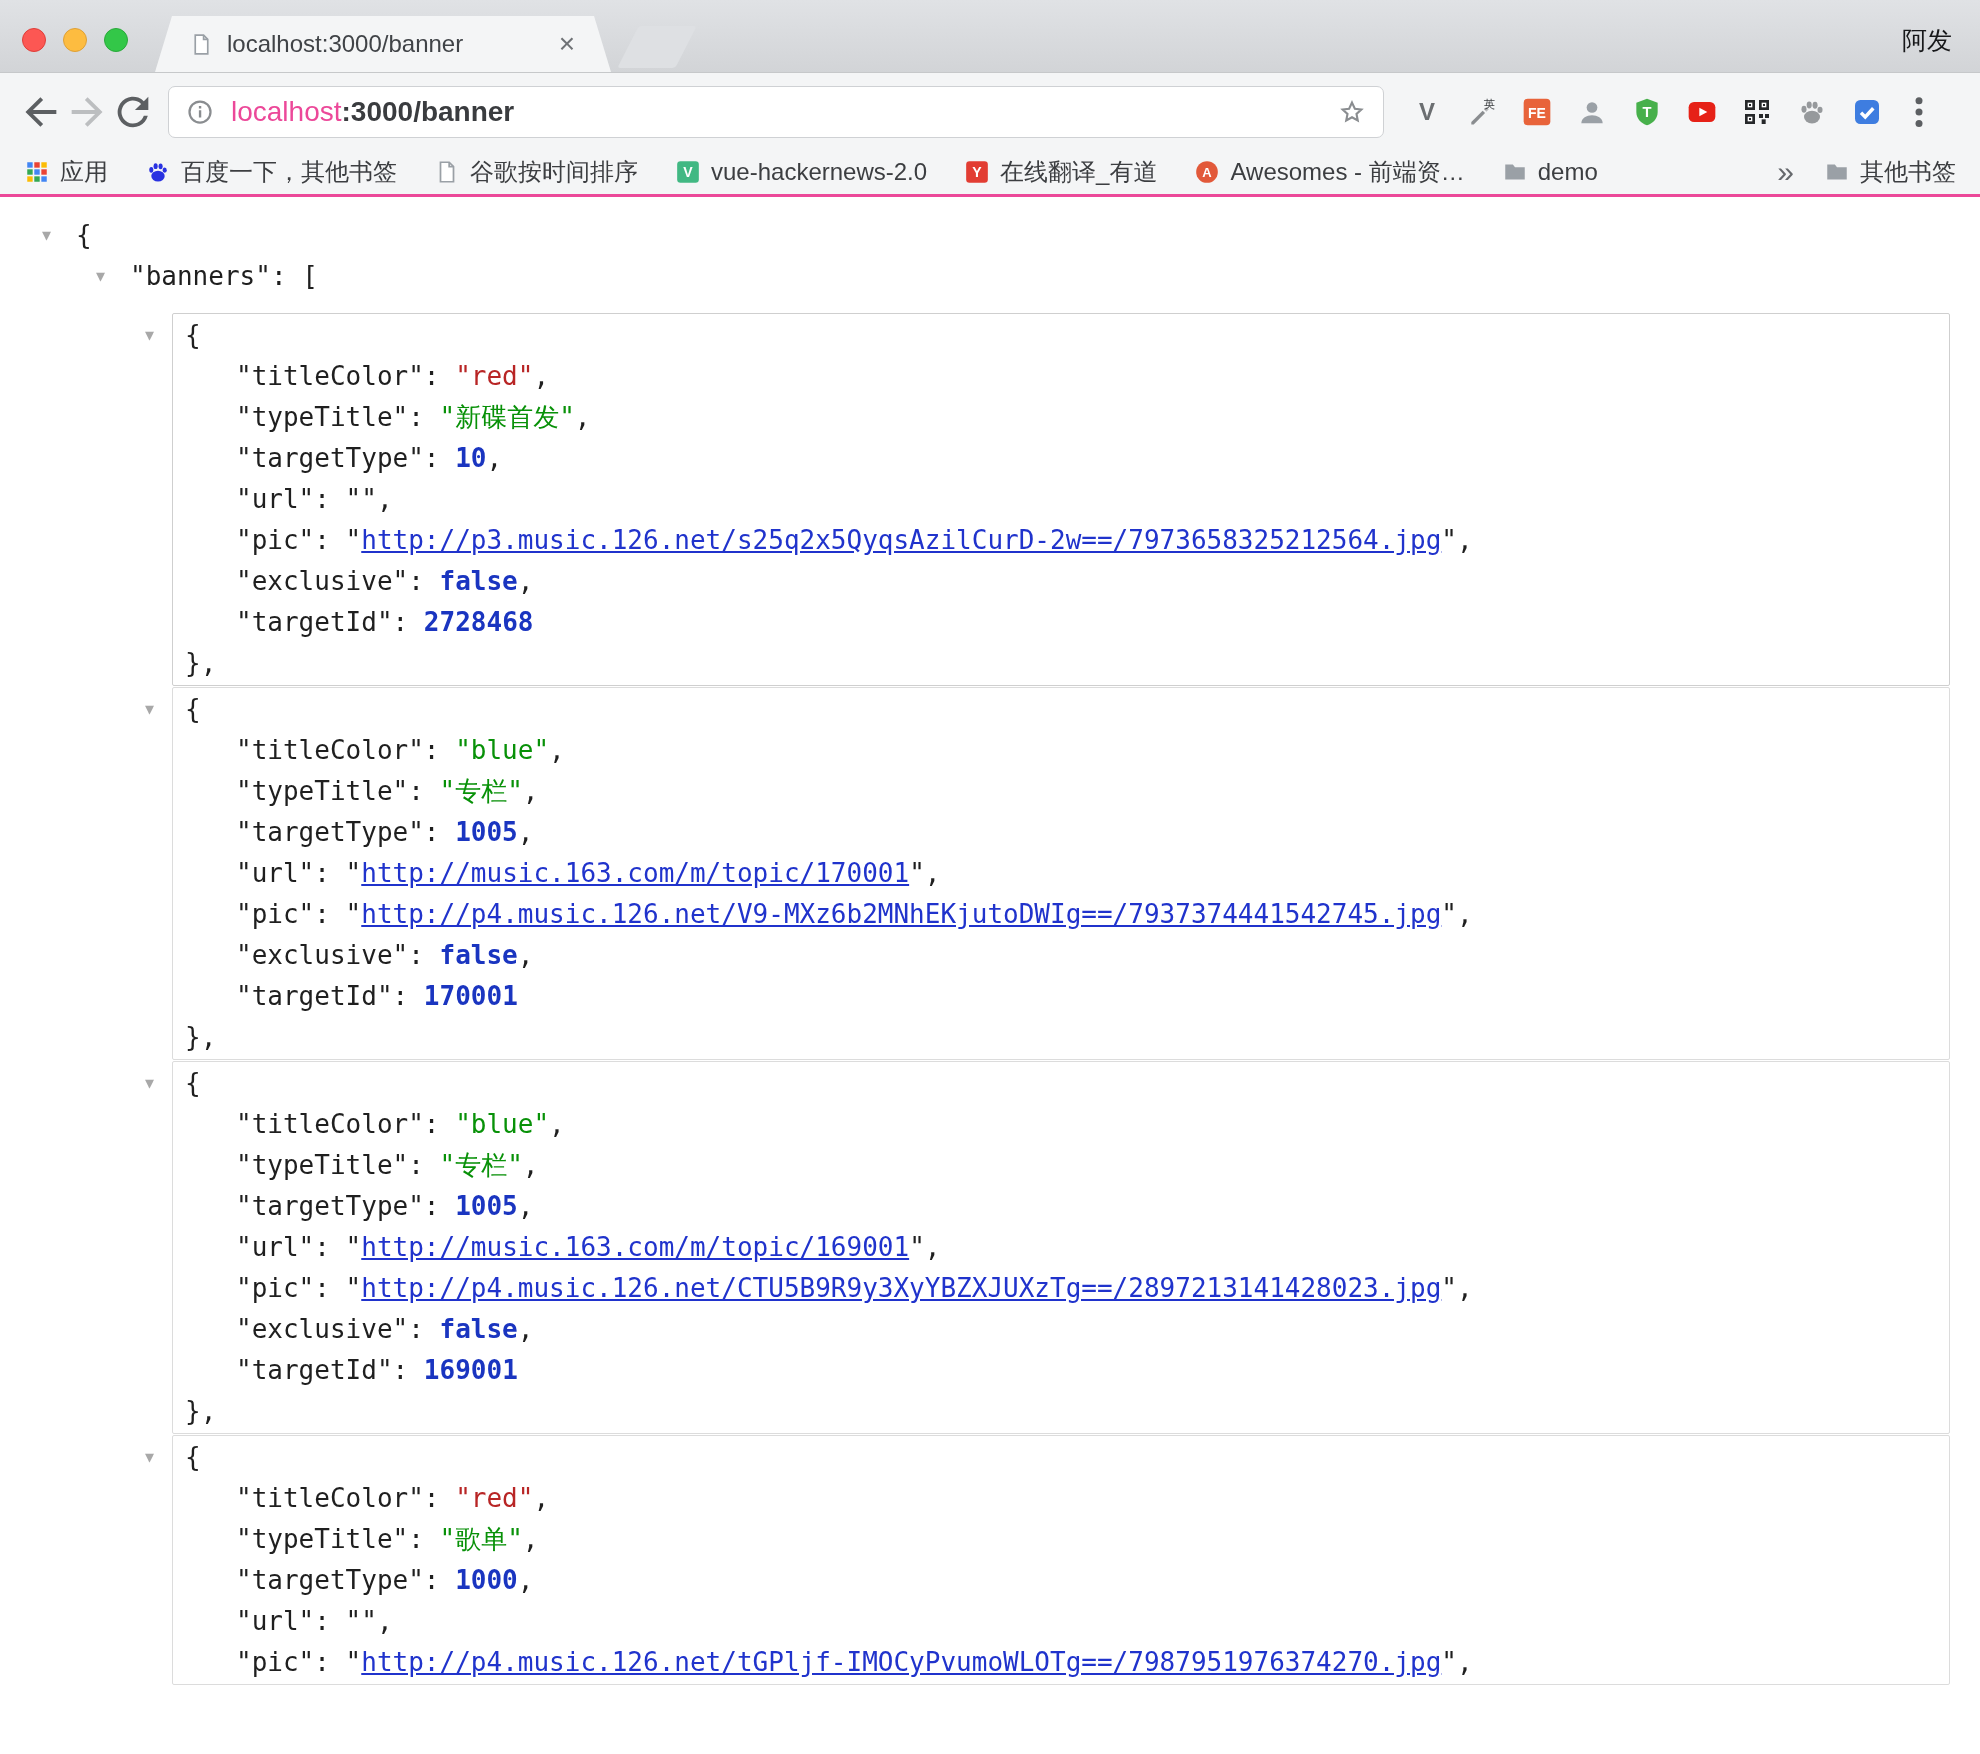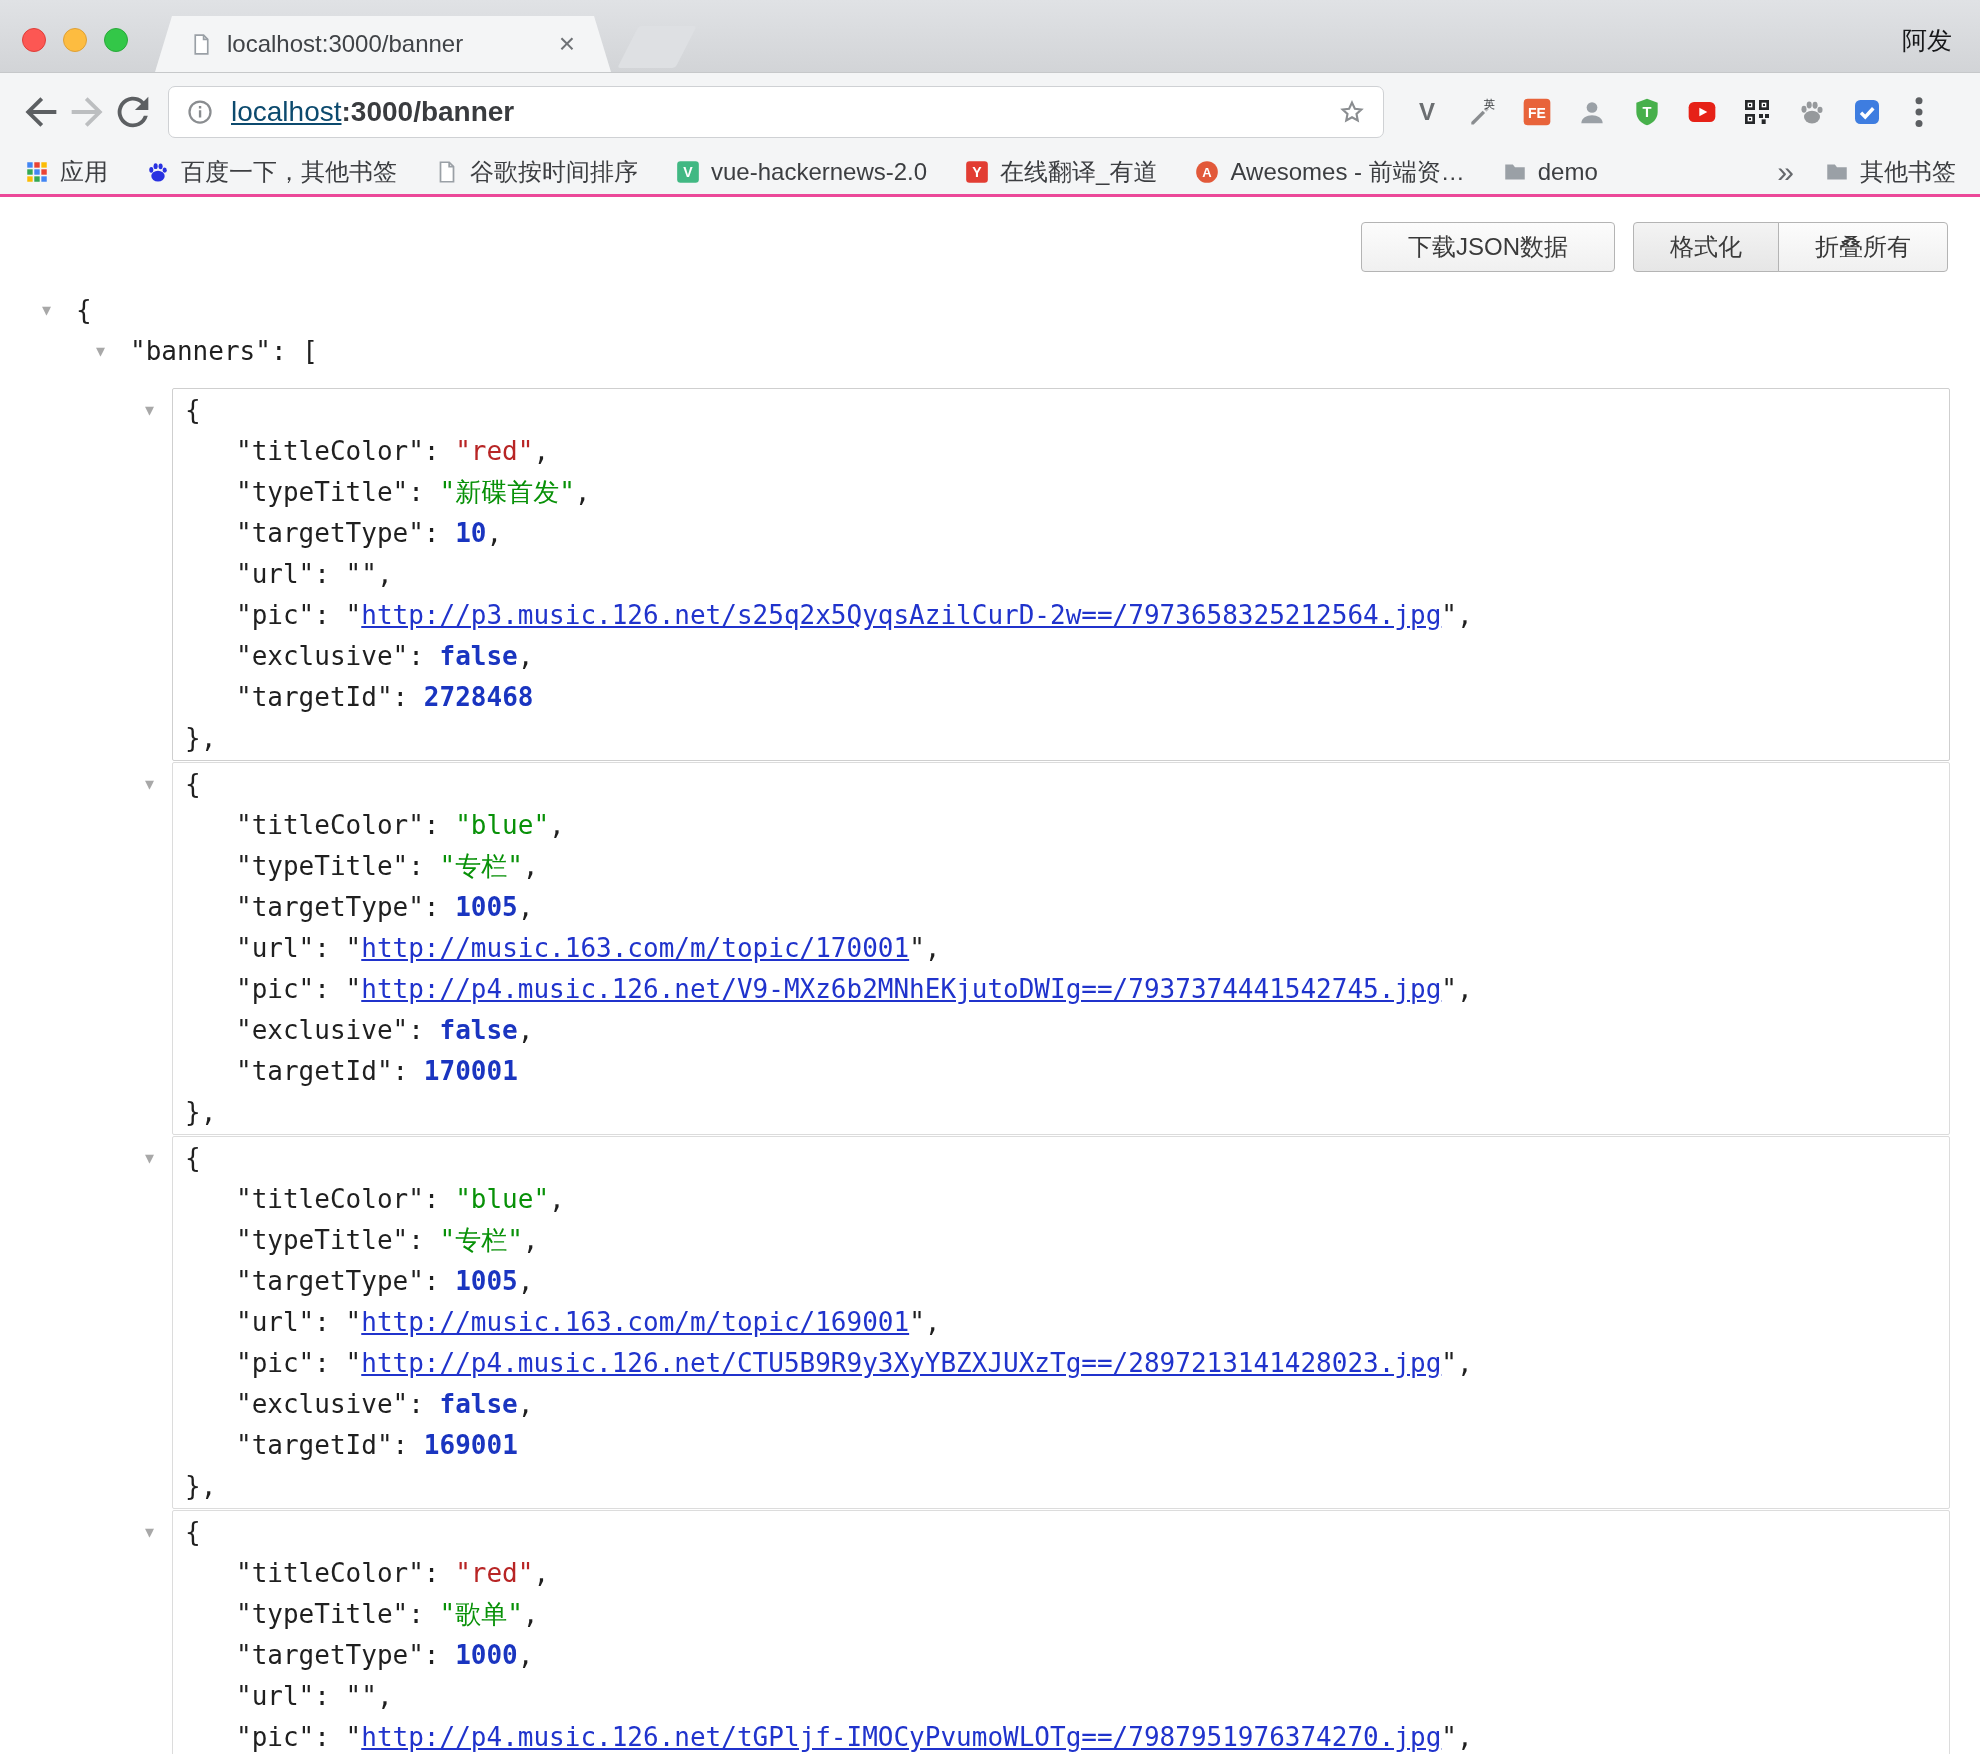--- a/index.html
+++ b/index.html
@@ -29,21 +29,21 @@
 
   
   .toolbar{height:77px;background:#f4f5f6;display:flex;align-items:center;padding:0 18px;box-sizing:border-box;}
   .navbtn{width:46px;height:46px;display:flex;align-items:center;justify-content:center;flex:0 0 auto;}
   .navbtn svg{width:34px;height:34px;}
   .omnibox{width:1216px;height:52px;border:1px solid #cfd1d4;border-radius:7px;background:#fff;
            display:flex;align-items:center;padding:0 16px;margin-left:12px;box-sizing:border-box;flex:0 0 auto;}
   .omni-ico{width:30px;height:30px;flex:0 0 auto;}
   .omni-ico svg{width:100%;height:100%;}
   .omni-url{font-size:28px;color:#222426;margin-left:16px;flex:1;white-space:nowrap;overflow:hidden;}
-  .url-host{color:#0c4a6e;text-decoration:underline;}
+  .url-host{color:#ec4899;}
   .url-rest{color:#3a3c3f;font-weight:bold;}
   .ext-row{display:flex;align-items:center;gap:17px;margin-left:24px;}
   .ext-btn{width:38px;height:38px;display:flex;align-items:center;justify-content:center;}
   .ext-btn svg{width:32px;height:32px;}
   .menu-btn{width:42px;height:42px;margin-left:12px;display:flex;align-items:center;justify-content:center;}
   .menu-btn svg{width:30px;height:30px;}
 
   
   .bookmarks{height:47px;background:#f4f5f6;border-bottom:3px solid #ec4899;display:flex;
              align-items:center;padding:0 24px;box-sizing:border-box;}
@@ -290,27 +290,20 @@
     <span class="bm-overflow">»</span>
     <span class="bm-item" style="margin-right:0;">
       <span class="bm-ico"><svg viewBox="0 0 24 24" style="width: 100%; height: 100%;">
             <path fill="#9aa0a6" d="M3 5h7l2 2.5h9V19H3z"></path>
           </svg></span>
       <span class="bm-label">其他书签</span>
     </span>
   </div>
 
   <div class="page">
-    <div class="actions">
-      <button class="btn">下载JSON数据</button>
-      <div class="seg">
-        <button class="btn">格式化</button>
-        <button class="btn">折叠所有</button>
-      </div>
-    </div>
     <div id="json-tree">
         <div class="jline root-open"><span class="tri">▼</span><span class="p">{</span></div>
         <div class="jline banners-line"><span class="tri">▼</span><span class="k">"banners"</span><span class="p">: [</span></div>
         <div class="obj-box">
           <div class="jline obj-open"><span class="tri">▼</span><span class="p">{</span></div>
           <div class="jline field"><span class="k">"titleColor"</span><span class="p">: </span><span class="v-str" style="color:#b82525">"red"</span><span class="p">,</span></div>
           <div class="jline field"><span class="k">"typeTitle"</span><span class="p">: </span><span class="v-str">"新碟首发"</span><span class="p">,</span></div>
           <div class="jline field"><span class="k">"targetType"</span><span class="p">: </span><span class="v-num">10</span><span class="p">,</span></div>
           <div class="jline field"><span class="k">"url"</span><span class="p">: </span><span class="p">""</span><span class="p">,</span></div>
           <div class="jline field"><span class="k">"pic"</span><span class="p">: </span><span class="p">"</span><a class="v-link" href="#">http://p3.music.126.net/s25q2x5QyqsAzilCurD-2w==/7973658325212564.jpg</a><span class="p">"</span><span class="p">,</span></div>

